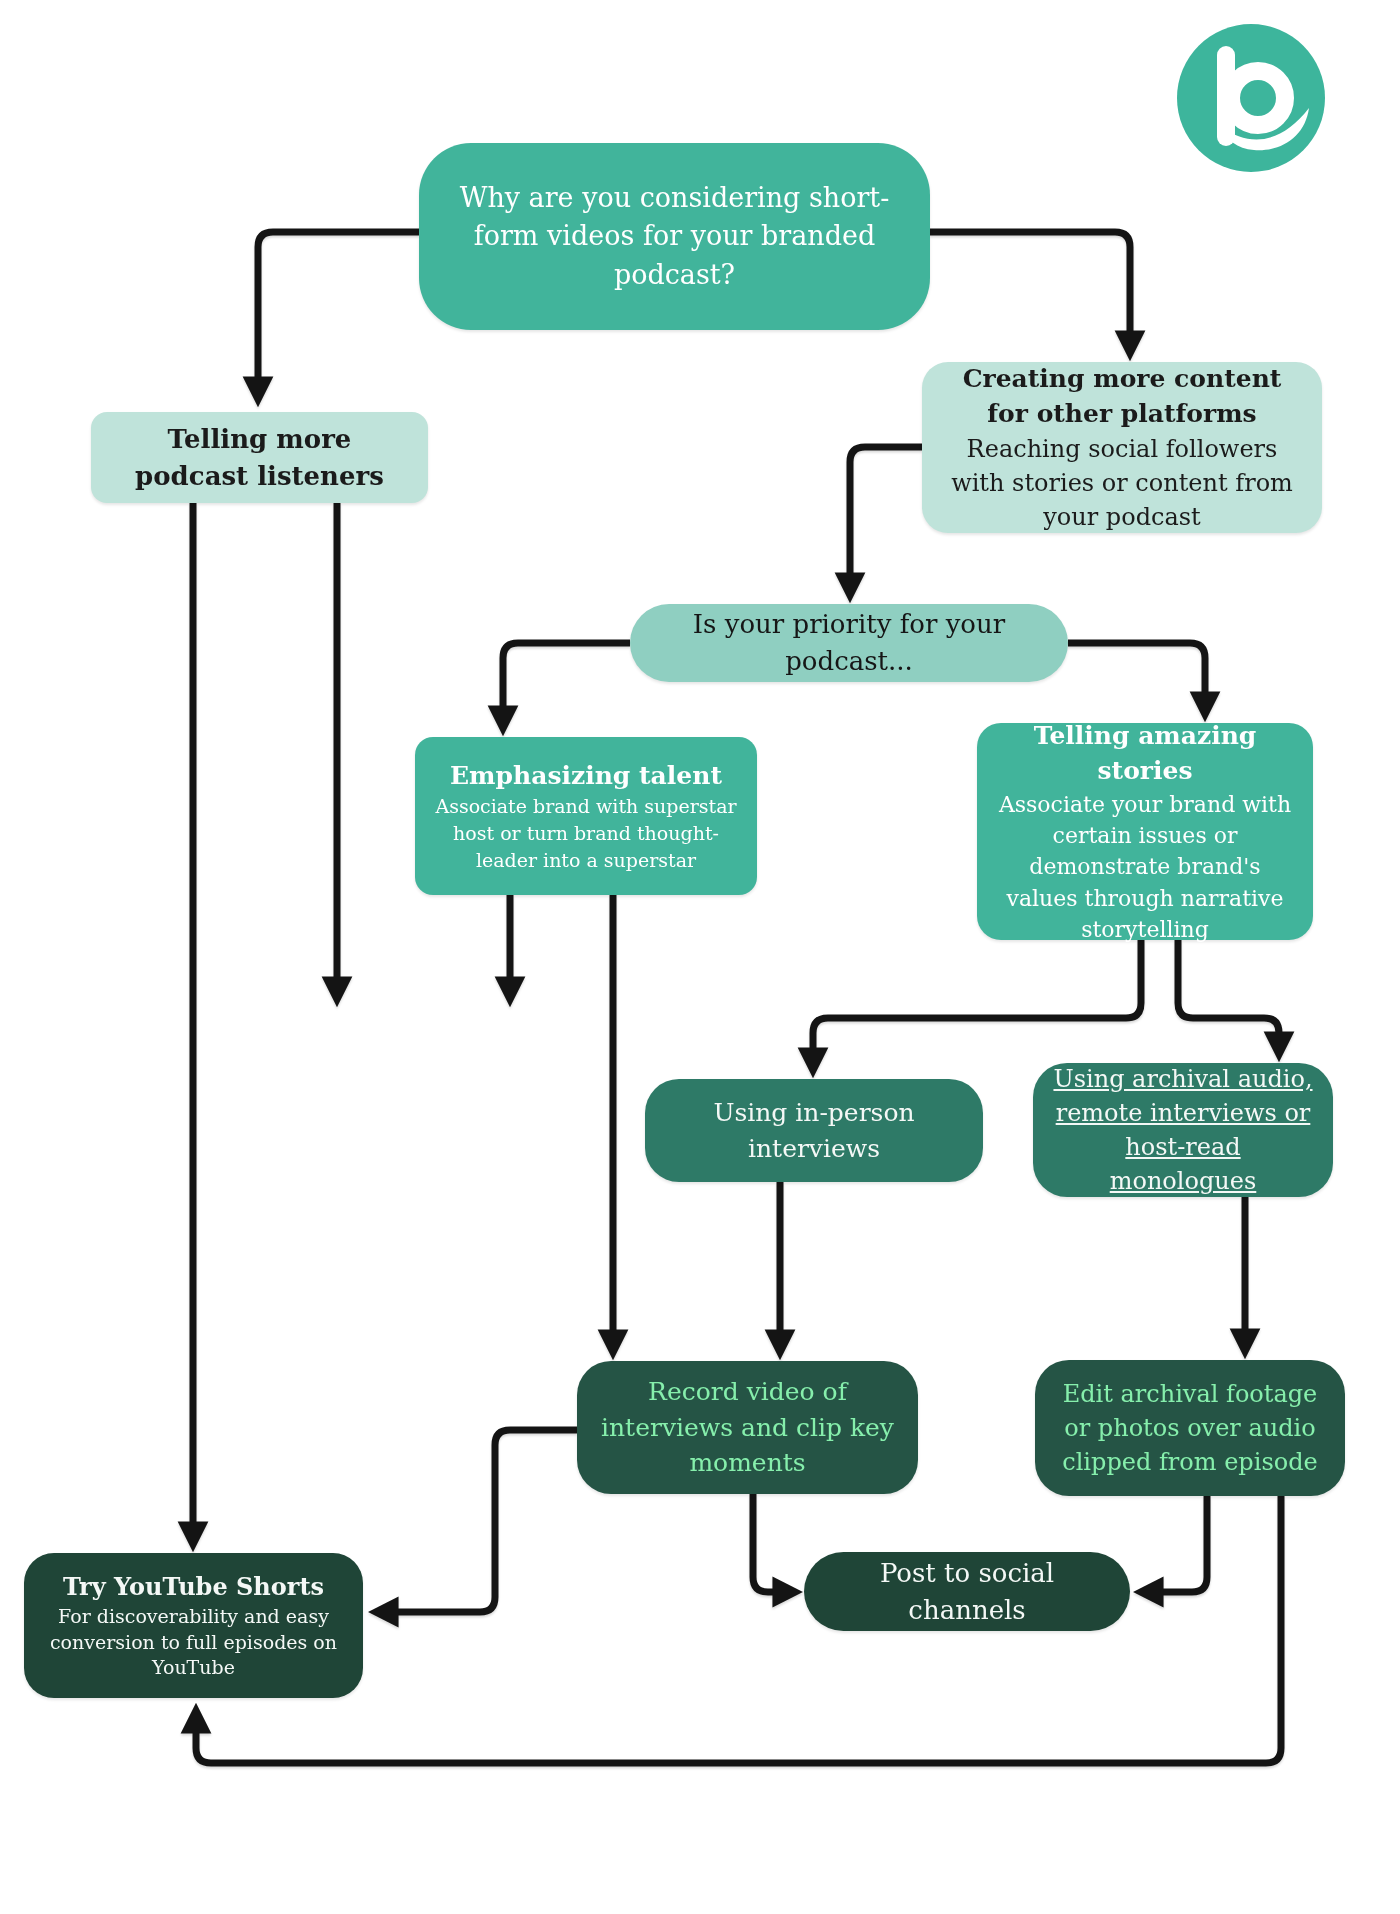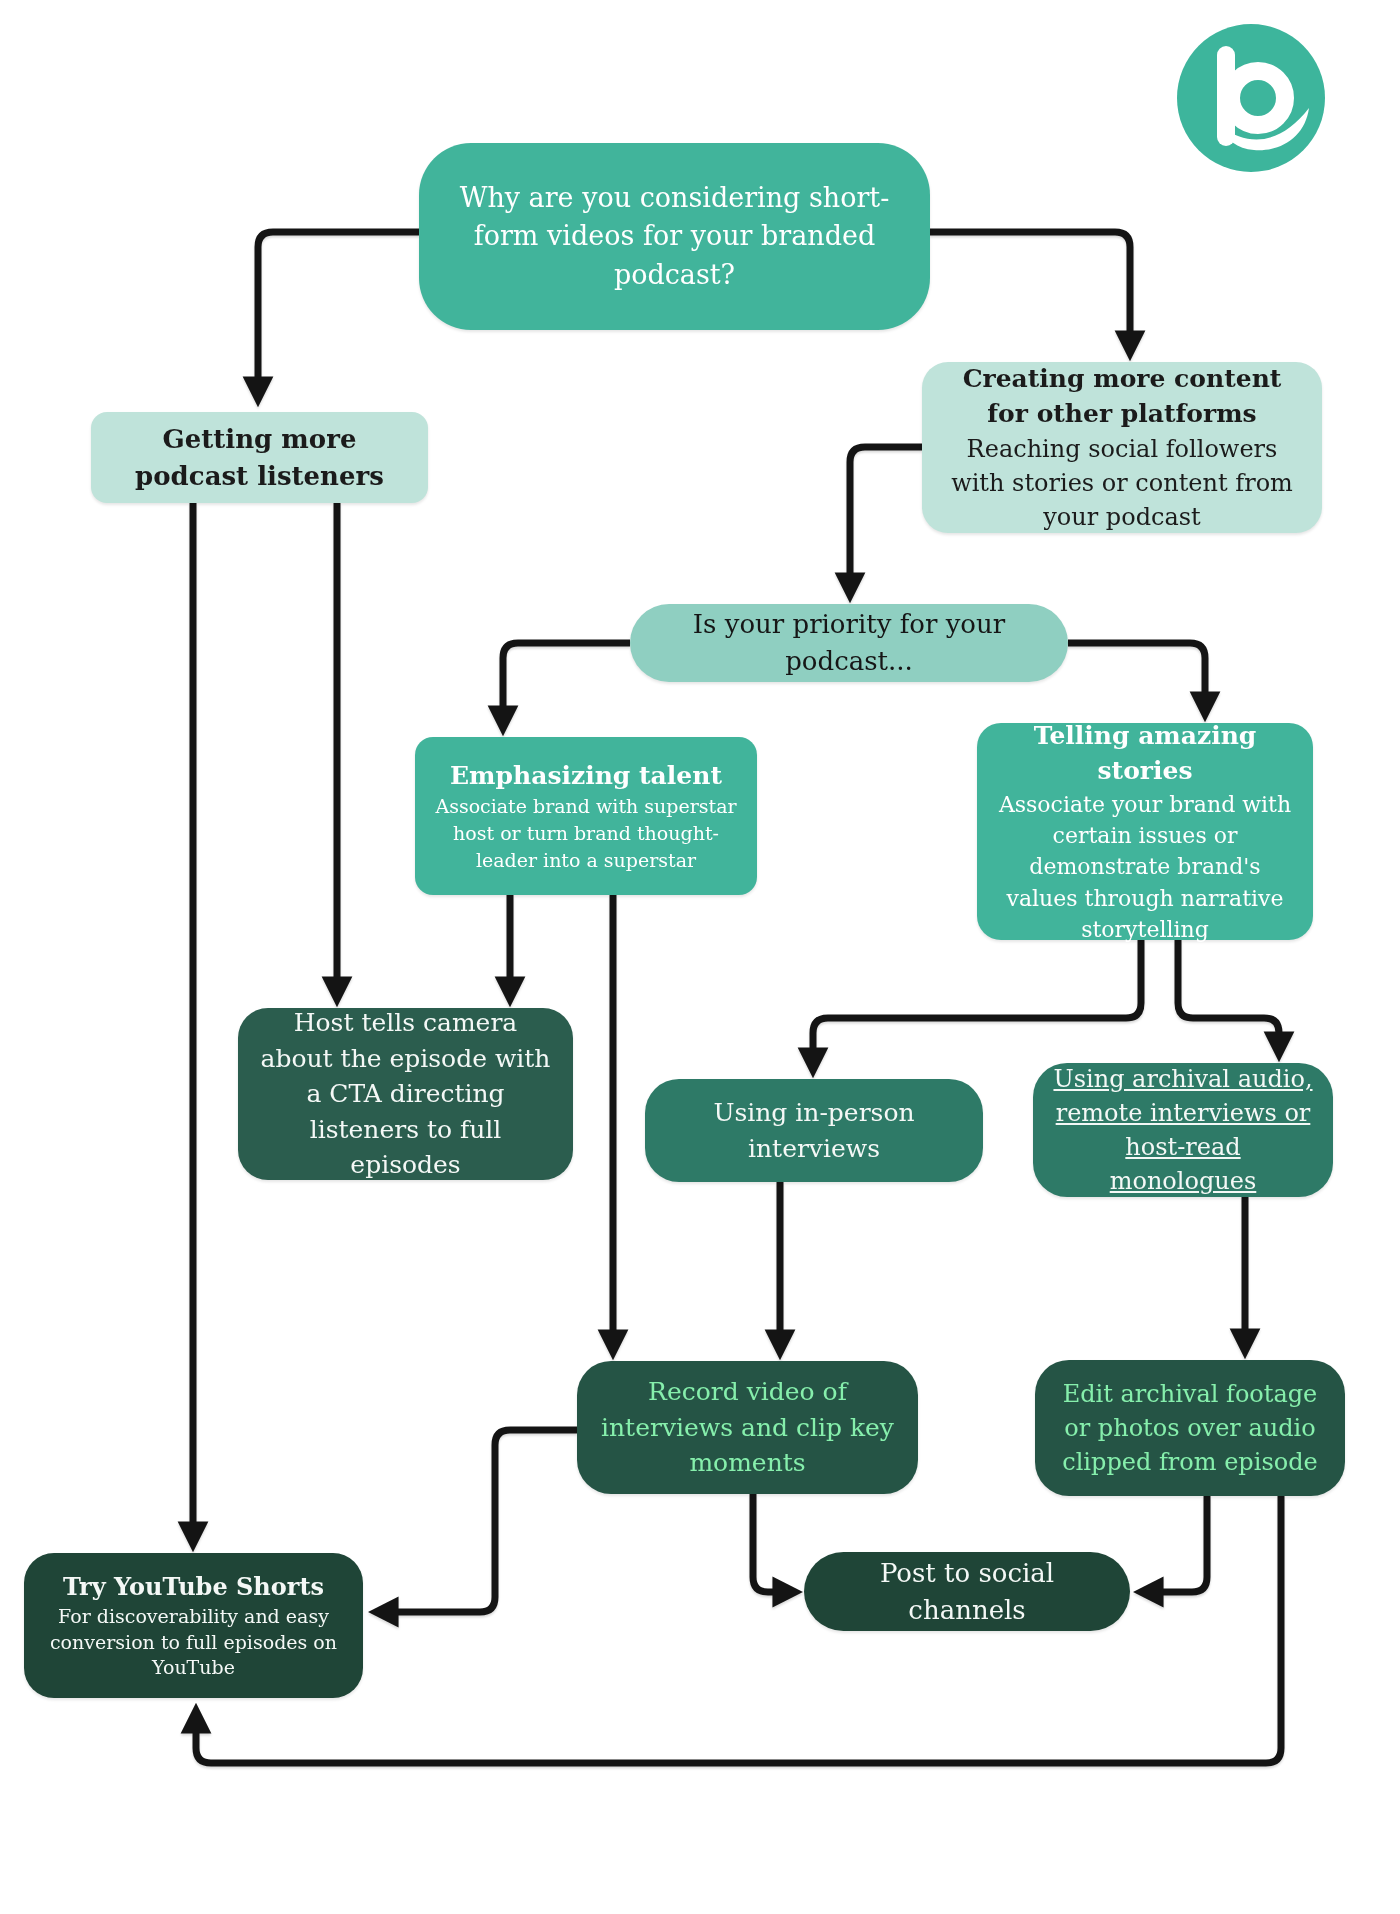--- a/index.html
+++ b/index.html
@@ -82,21 +82,21 @@
     <rect x="41" y="24" width="18" height="100" rx="9" fill="#ffffff"></rect>
     <circle cx="82" cy="76" r="27" fill="none" stroke="#ffffff" stroke-width="18"></circle>
     <path fill="#ffffff" d="M 45 105 C 75 126 106 121 133 86 C 129 115 105 130 78 128 C 61 127 50 117 45 105 Z"></path>
   </svg>
 
   <div class="node c-teal n-why">
     <span class="t">Why are you considering short-form videos for your branded podcast?</span>
   </div>
 
   <div class="node c-light n-listeners">
-    <span class="t bold">Getting more podcast listeners</span>
+    <span class="t bold">Telling more podcast listeners</span>
   </div>
 
   <div class="node c-light n-platforms">
     <span class="t bold">Creating more content for other platforms</span>
     <span class="sub">Reaching social followers with stories or content from your podcast</span>
   </div>
 
   <div class="node c-mint n-priority">
     <span class="t">Is your priority for your podcast...</span>
   </div>
@@ -104,23 +104,20 @@
   <div class="node c-teal n-talent">
     <span class="t bold">Emphasizing talent</span>
     <span class="sub">Associate brand with superstar host or turn brand thought-leader into a superstar</span>
   </div>
 
   <div class="node c-teal n-stories">
     <span class="t bold">Telling amazing stories</span>
     <span class="sub">Associate your brand with certain issues or demonstrate brand's values through narrative storytelling</span>
   </div>
 
-  <div class="node c-dark n-host">
-    <span class="t">Host tells camera about the episode with a CTA directing listeners to full episodes</span>
-  </div>
 
   <div class="node c-sea n-inperson">
     <span class="t">Using in-person interviews</span>
   </div>
 
   <div class="node c-sea n-archival">
     <span class="t">Using archival audio, remote interviews or host-read monologues</span>
   </div>
 
   <div class="node c-dark2 n-record">

